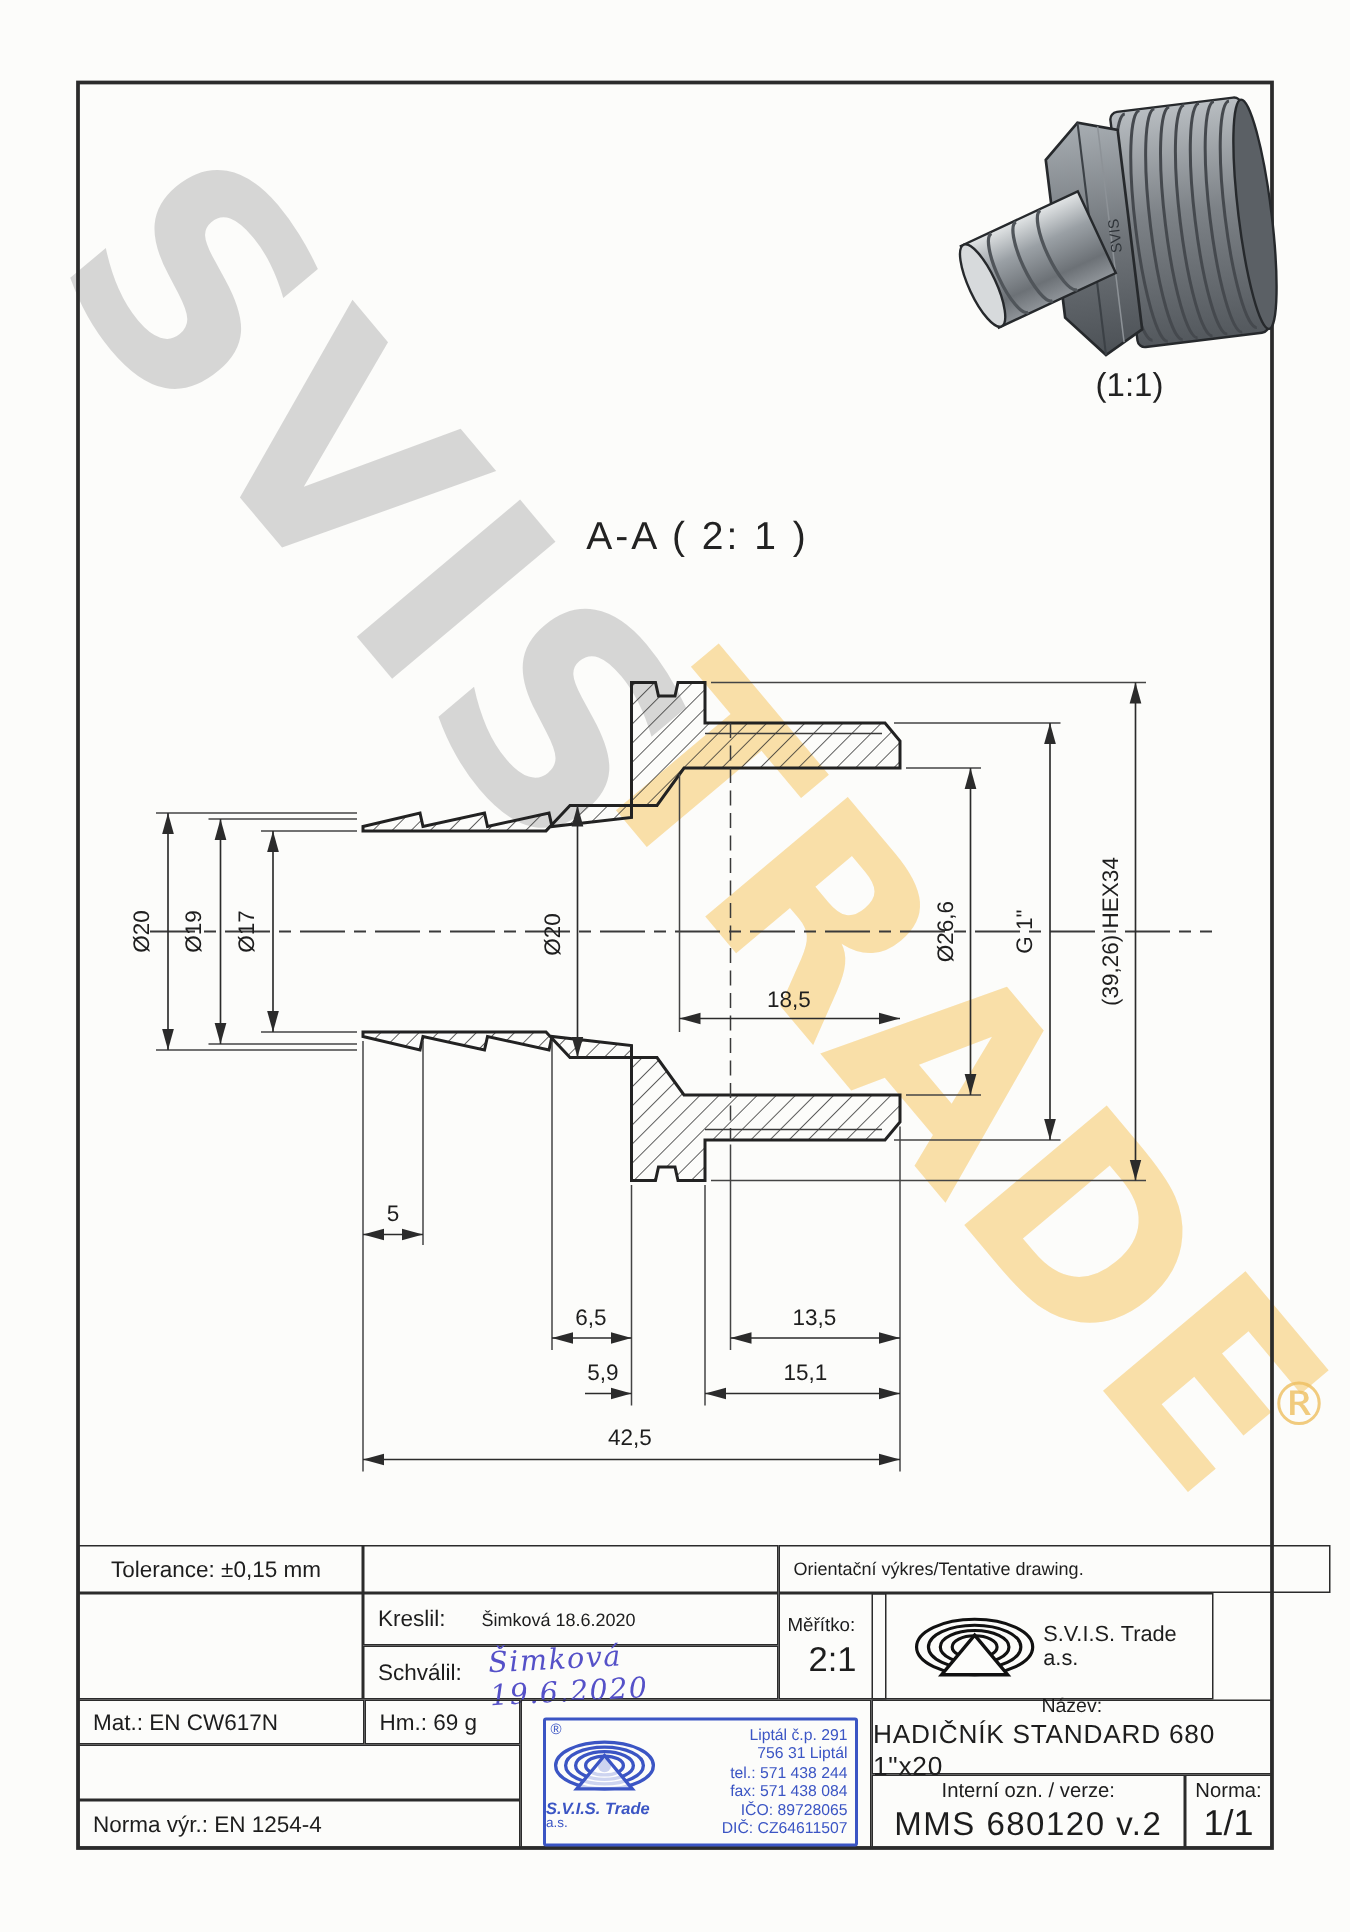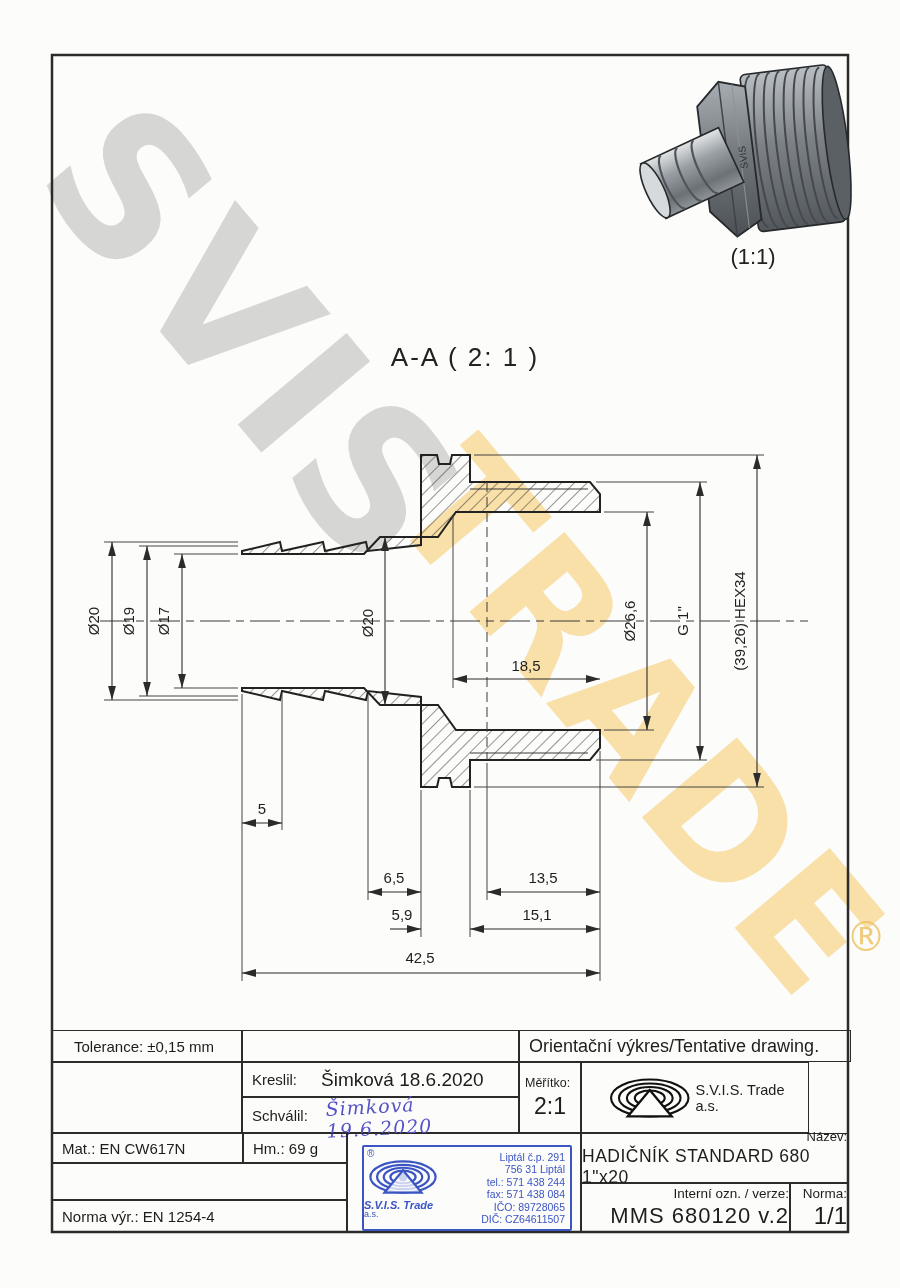--- a/index.html
+++ b/index.html
@@ -14,21 +14,21 @@
   .wm-reg{position:absolute;left:846px;top:914px;font-size:40px;color:rgba(238,190,95,0.8);
       z-index:1;font-family:"DejaVu Sans",sans-serif;}
   svg.draw{position:absolute;left:0;top:0;z-index:2;}
   
   #titleblock{position:absolute;left:52px;top:1030px;width:796px;height:202px;z-index:3;}
   .cell{position:absolute;border:1.5px solid #2b2b2b;box-sizing:border-box;
         font-size:15px;color:#1d1d1d;display:flex;align-items:center;padding:0 6px 0 9px;
         background:transparent;}
   .lbl-sm{font-size:12.5px;}
   .big{font-size:23px;}
-  .col{flex-direction:column;justify-content:center;padding:0;align-items:flex-end;}
+  .col{flex-direction:column;justify-content:center;padding:0;}
   .sig{font-family:"DejaVu Serif",serif;font-style:italic;color:#5551c8;font-size:19px;
        transform:rotate(-3deg);margin-left:18px;letter-spacing:1px;}
   .stamp{position:absolute;left:14px;top:11px;width:206px;height:82px;border:2px solid #3b55c4;
          border-radius:2px;color:#3b55c4;display:flex;align-items:center;}
   .stamp .addr{flex:1;text-align:right;font-size:10.5px;line-height:12.5px;padding-right:5px;}
   .stamp .lg{width:96px;position:relative;text-align:left;}
   .stamp .lg .nm{font-size:11px;font-style:italic;font-weight:bold;line-height:10px;}
   .stamp .lg .as{font-size:9px;line-height:9px;}
   .stamp .reg{position:absolute;left:3px;top:1px;font-size:10px;}
 </style>
@@ -174,34 +174,34 @@
         </g>
       </g>
     </g>
   </svg>
 
   <div id="titleblock">
     <div class="cell" style="left:0;top:0;width:190px;height:32px;padding-left:21px;">
         <span>Tolerance: ±0,15 mm</span>
       </div>
     <div class="cell" style="left:190px;top:0;width:277px;height:32px;"></div>
-    <div class="cell" style="left:467px;top:0;width:332px;height:32px;font-size:18px;">
+    <div class="cell" style="left:467px;top:0;width:368px;height:32px;font-size:12px;">
         <span>Orientační výkres/Tentative drawing.</span>
       </div>
 
     <div class="cell" style="left:0;top:32px;width:190px;height:71px;"></div>
     <div class="cell" style="left:190px;top:32px;width:277px;height:35px;">
       <span>Kreslil:</span>
-      <span style="font-size:19px;margin-left:24px;">Šimková 18.6.2020</span>
+      <span style="font-size:12px;margin-left:24px;">Šimková 18.6.2020</span>
     </div>
     <div class="cell" style="left:190px;top:67px;width:277px;height:36px;">
       <span>Schválil:</span>
       <span class="sig">Šimková 19.6.2020</span>
     </div>
-    <div class="cell col" style="left:467px;top:32px;width:62px;height:71px;align-items:flex-start;">
+    <div class="cell col" style="left:467px;top:32px;width:72px;height:71px;align-items:flex-start;">
       <span class="lbl-sm" style="padding-left:5px;">Měřítko:</span>
       <span class="big" style="align-self:center;margin-top:3px;">2:1</span>
     </div>
     <div class="cell" style="left:529px;top:32px;width:228px;height:71px;justify-content:flex-start;padding-left:22px;">
       <svg width="100" height="54" viewBox="-52 -27 104 54">
         <g stroke="#111" fill="none" stroke-width="2.4">
           <ellipse rx="44" ry="21"></ellipse>
             <ellipse rx="35" ry="16.5"></ellipse>
           <ellipse rx="26" ry="12.5"></ellipse>
             <ellipse rx="17" ry="8.5"></ellipse>

